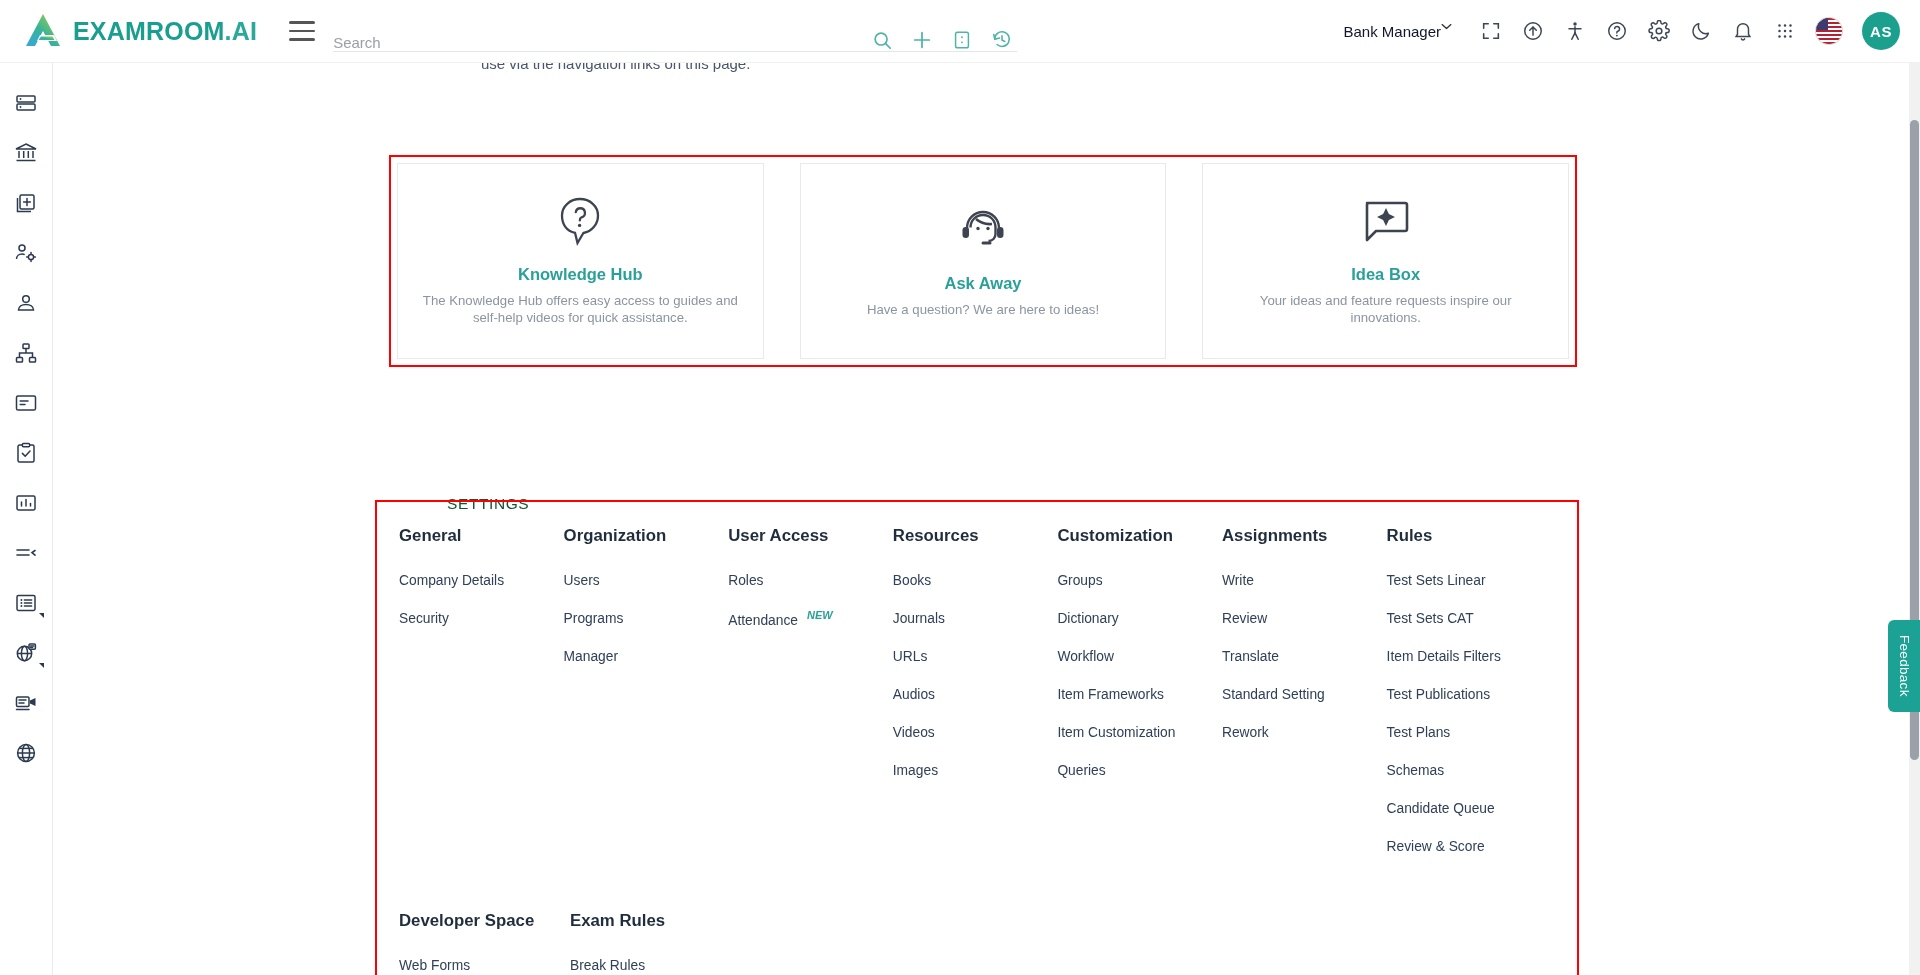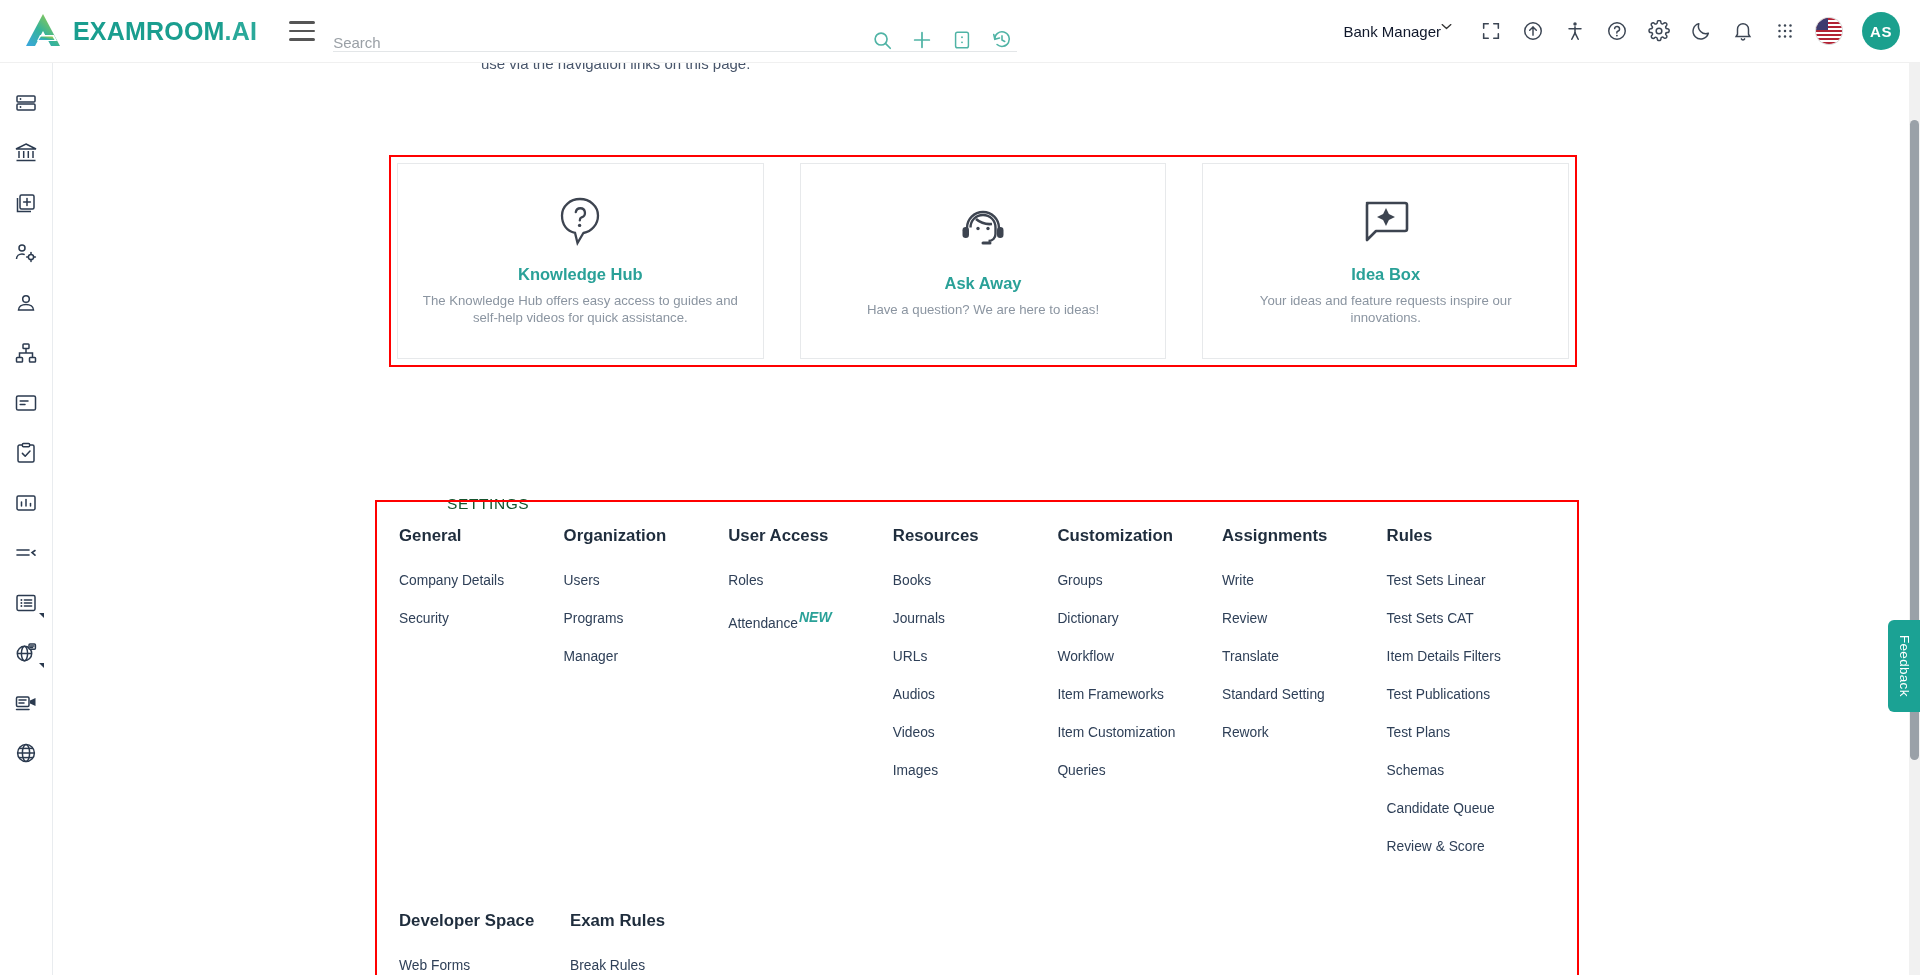--- a/index.html
+++ b/index.html
@@ -165,23 +165,23 @@
   .col-head {
     font-size: 16.8px; font-weight: bold; color: #1f2d3d;
     margin-bottom: 25px; white-space: nowrap;
   }
   .col-link {
     font-size: 13.8px; color: #2f4058;
     margin-bottom: 21px; cursor: pointer; white-space: nowrap;
     position: relative; display: inline-block;
   }
   .new-sup {
-    font-size: 14px; color: #2aa198; font-weight: bold;
+    font-size: 11px; color: #2aa198; font-weight: bold;
     font-style: italic; vertical-align: super;
-    margin-left: 1px;
+    margin-left: 9px;
   }
   .set-grid-2 { display: flex; margin-top: 36px; }
 
   
   .feedback {
     position: absolute; right: 0; top: 620px;
     width: 32px; height: 92px;
     background: #1ba294; color: #fff;
     border-radius: 6px 0 0 6px;
     display: flex; align-items: center; justify-content: center;

